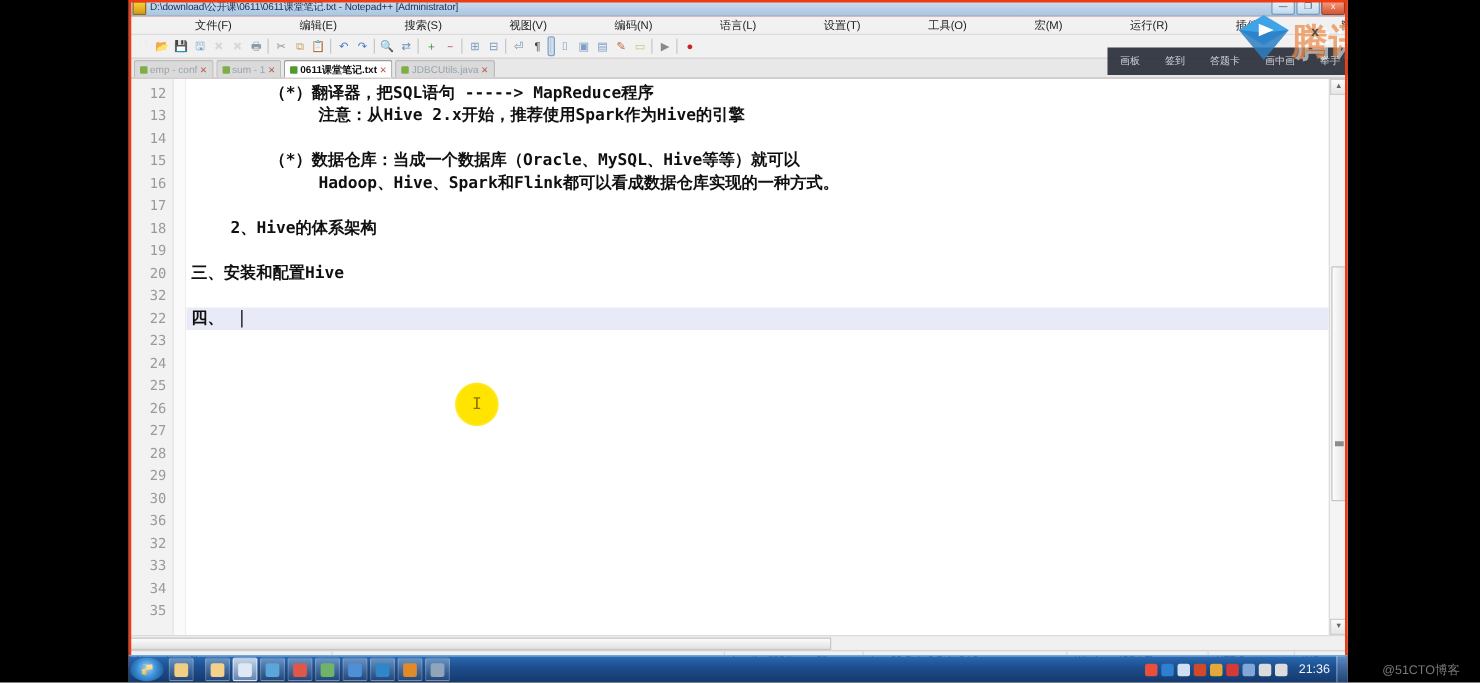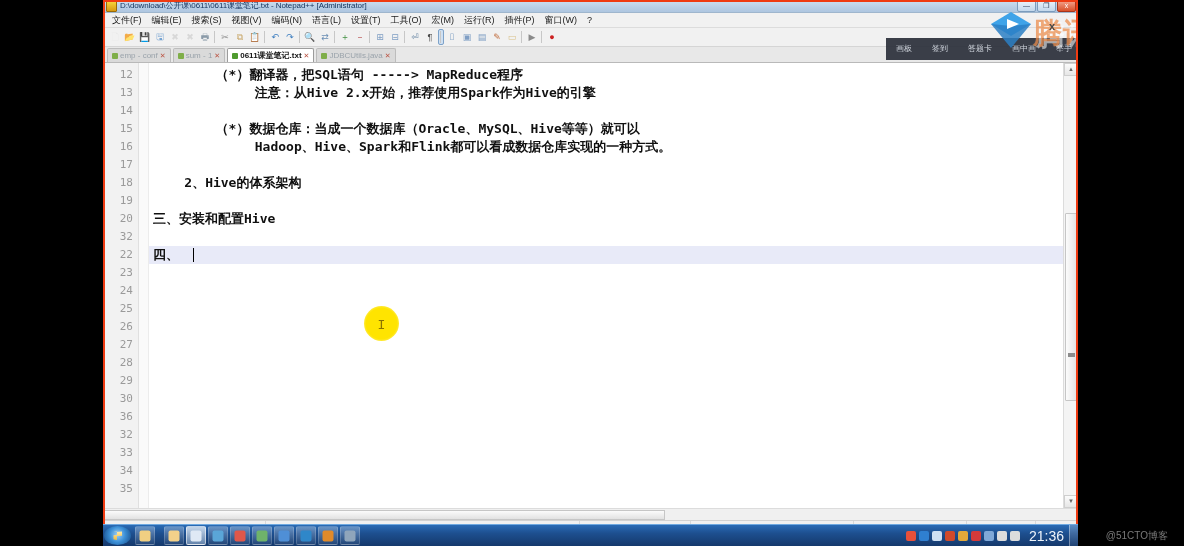--- a/index.html
+++ b/index.html
@@ -54,21 +54,21 @@
   }
   .tb-btn.close{background:linear-gradient(#f3a28c,#d9512a);border-color:#a8341a;color:#fff;}
 
   
   .menubar{
     height:14px;flex:0 0 14px;background:#f1f1f1;
     display:flex;align-items:center;padding-left:4px;
     border-bottom:1px solid #dcdcdc;
   }
   .menu-item{
-    font-size:9px;color:#1a1a1a;padding:0 5px;line-height:14px;white-space:nowrap;
+    font-size:9px;color:#1a1a1a;padding:0 5px;line-height:14px;white-space:nowrap;margin-left:44px;
   }
   
   .toolbar{
     height:18px;flex:0 0 18px;background:#f1f1f1;
     display:flex;align-items:center;padding-left:5px;gap:1px;
     border-bottom:1px solid #d5d5d5;
   }
   .tool{
     width:14px;height:14px;border-radius:2px;flex:0 0 auto;
     position:relative;
@@ -219,21 +219,21 @@
   .qlaunch.active{background:linear-gradient(rgba(255,255,255,.72),rgba(210,232,252,.42));border-color:rgba(255,255,255,.55);}
   .qlaunch .qi{
     position:absolute;left:50%;top:50%;transform:translate(-50%,-50%);
     width:11px;height:11px;border-radius:2px;
   }
   .tb-sep{width:7px;flex:0 0 7px;}
   #tray{
     margin-left:auto;display:flex;align-items:center;gap:3px;padding-right:4px;height:21px;
   }
   .tray-ic{width:10px;height:10px;border-radius:2px;flex:0 0 auto;}
-  #clock{font-size:14px;color:#eef4fb;padding:0 5px;white-space:nowrap;}
+  #clock{font-size:10px;color:#eef4fb;padding:0 5px;white-space:nowrap;}
   #showdesk{width:8px;height:21px;background:linear-gradient(rgba(255,255,255,.22),rgba(255,255,255,.05));border-left:1px solid rgba(255,255,255,.35);}
 
   
   #cto-wm{
     position:absolute;right:16px;bottom:3px;z-index:80;
     font-size:10px;color:#7a7a7a;white-space:nowrap;
   }
   
 </style>
 </head>

